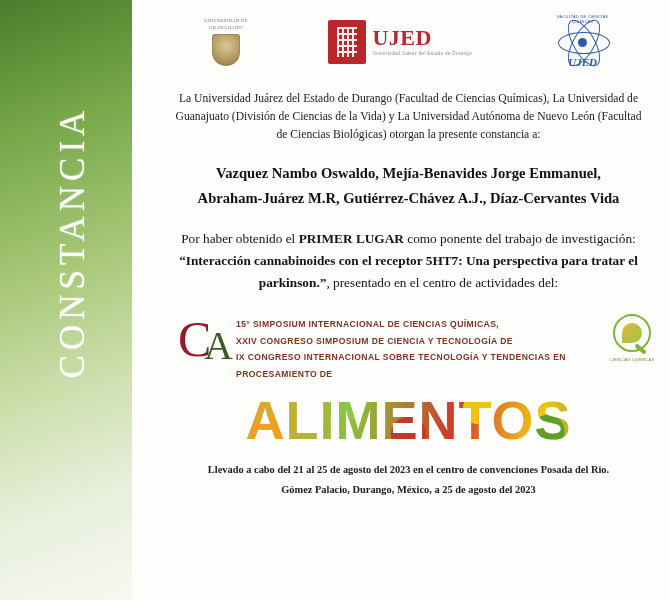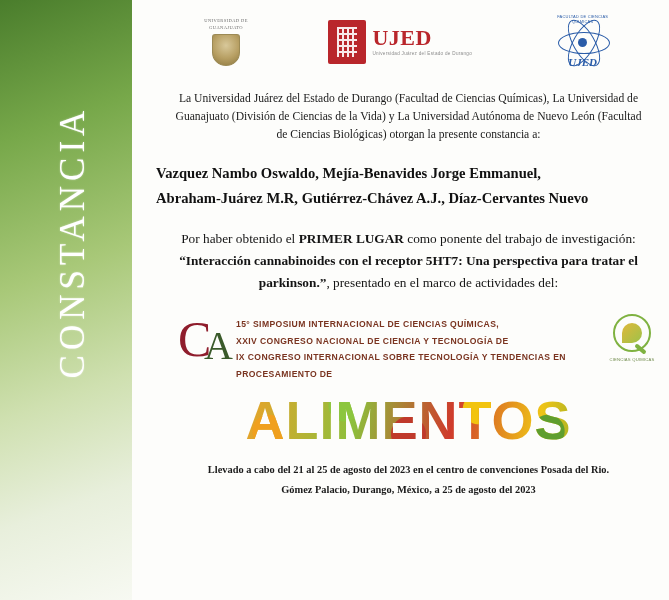--- a/index.html
+++ b/index.html
@@ -207,21 +207,21 @@
     text-align: center;
     font-family: "Liberation Serif", serif;
     font-size: 11.6px;
     line-height: 1.55;
     color: #1b1b1b;
   }
 
   
   .names {
     margin: 17px 16px 0 16px;
-    text-align: left;
+    text-align: center;
     font-family: "Liberation Serif", serif;
     font-size: 14.6px;
     font-weight: bold;
     line-height: 1.75;
     color: #111111;
   }
 
   
   .award {
     margin: 16px 34px 0 34px;
@@ -387,35 +387,35 @@
         <div class="atom-label">UJED</div>
       </div>
 
 
     </div>
 
     <div class="intro">La Universidad Juárez del Estado de Durango (Facultad de Ciencias Químicas), La Universidad de Guanajuato (División de Ciencias de la Vida) y La Universidad Autónoma de Nuevo León (Facultad de Ciencias Biológicas) otorgan la presente constancia a:</div>
 
     <div class="names">
       <div>Vazquez Nambo Oswaldo, Mejía-Benavides Jorge Emmanuel,</div>
-      <div>Abraham-Juárez M.R, Gutiérrez-Chávez A.J., Díaz-Cervantes Nuevo</div>
+      <div>Abraham-Juárez M.R, Gutiérrez-Chávez A.J., Díaz-Cervantes Vida</div>
     </div>
 
-    <div class="award"><span>Por haber obtenido el </span><b>PRIMER LUGAR</b><span> como ponente del trabajo de investigación: </span><b>“Interacción cannabinoides con el receptor 5HT7: Una perspectiva para tratar el parkinson.”</b><span>, presentado en el marco de actividades del:</span></div>
+    <div class="award"><span>Por haber obtenido el </span><b>PRIMER LUGAR</b><span> como ponente del trabajo de investigación: </span><b>“Interacción cannabinoides con el receptor 5HT7: Una perspectiva para tratar el parkinson.”</b><span>, presentado en el centro de actividades del:</span></div>
 
     <div class="event">
 
       <div class="ca-logo">
         <span class="c">C</span>
         <span class="a">A</span>
       </div>
 
       <div class="event-lines">
         <div>15° SIMPOSIUM INTERNACIONAL DE CIENCIAS QUÍMICAS,</div>
-        <div>XXIV CONGRESO NACIONAL DE CIENCIA Y TECNOLOGÍA DE</div>
+        <div>XXIV CONGRESO SIMPOSIUM DE CIENCIA Y TECNOLOGÍA DE</div>
         <div>IX CONGRESO INTERNACIONAL SOBRE TECNOLOGÍA Y TENDENCIAS EN</div>
         <div>PROCESAMIENTO DE</div>
       </div>
 
       <div class="q-logo">
         <div class="q-circle"></div>
         <div class="q-inner"></div>
         <div class="q-text">CIENCIAS QUÍMICAS</div>
       </div>
 

